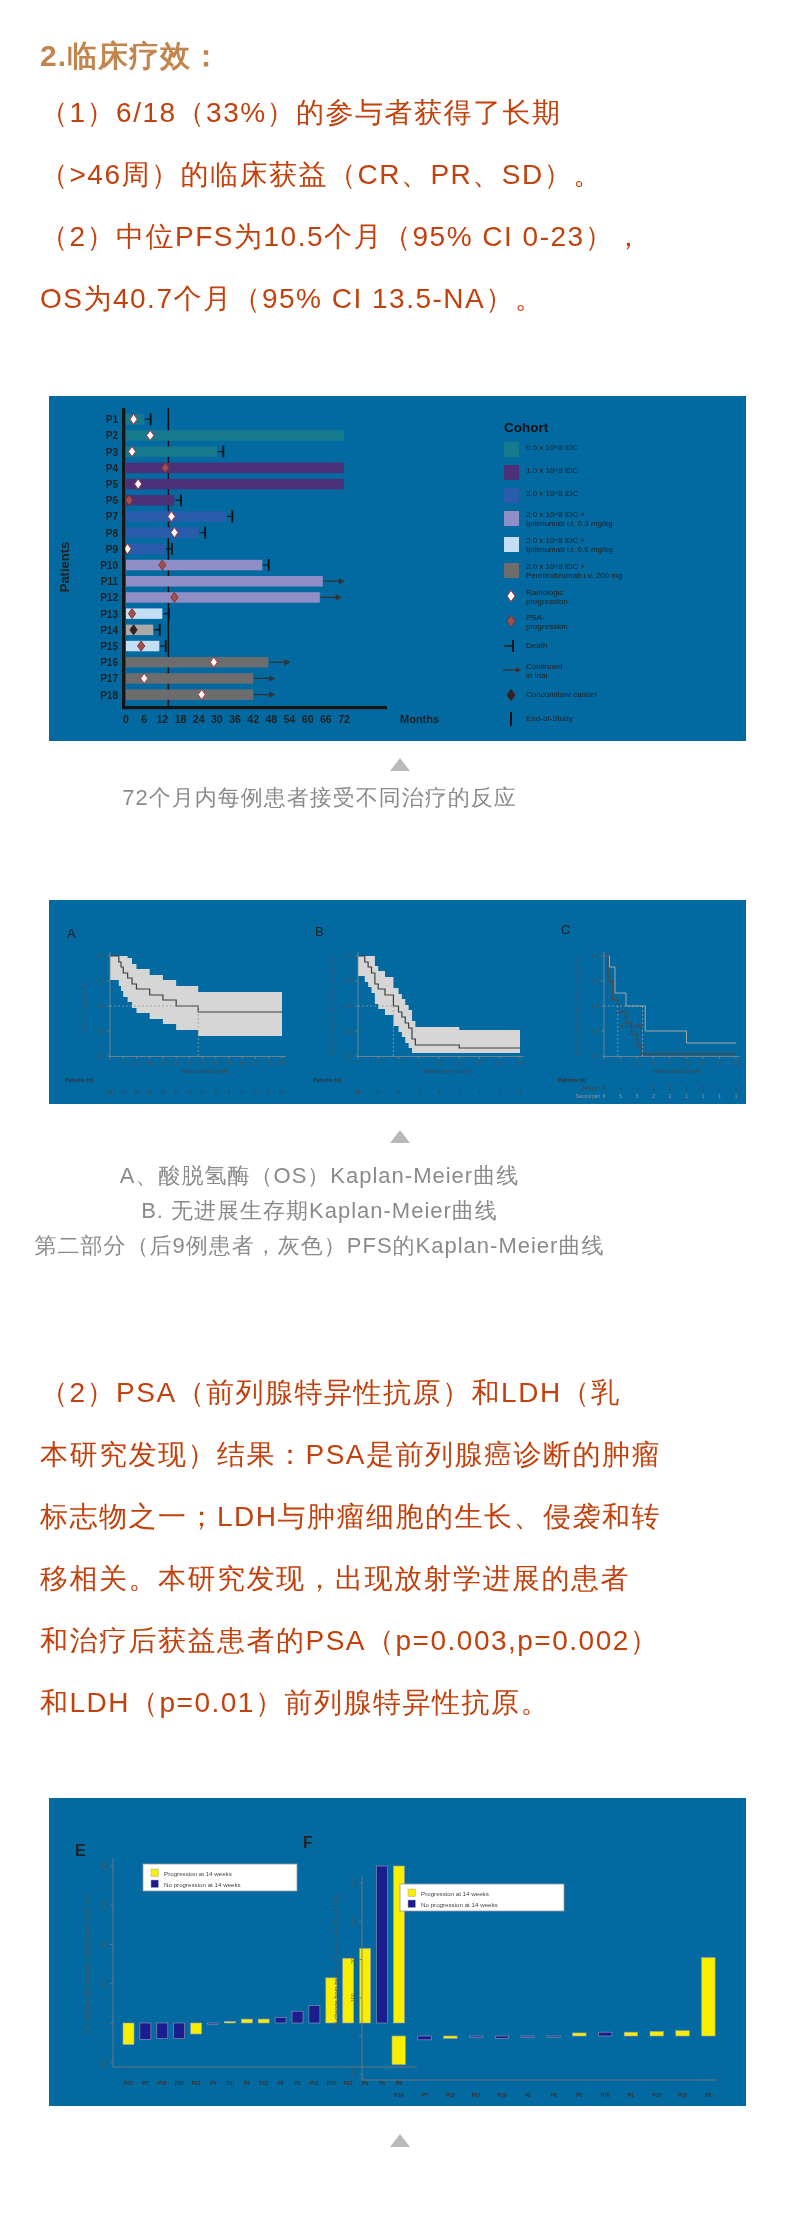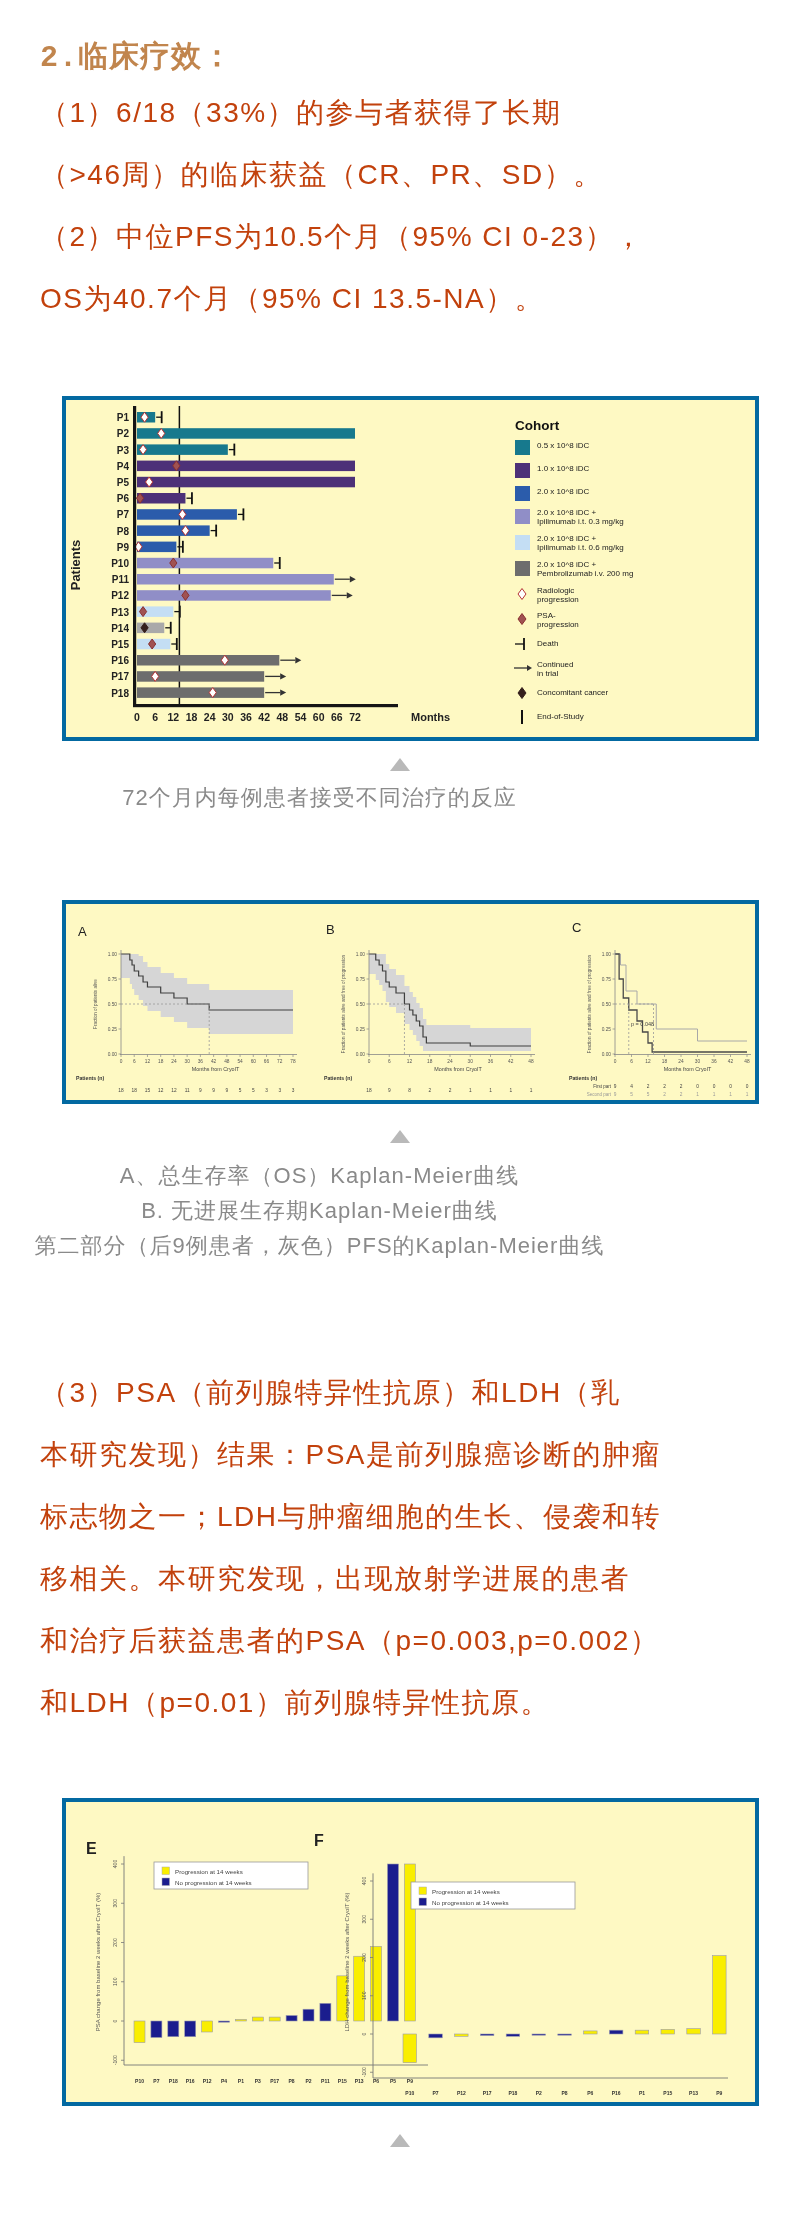--- a/index.html
+++ b/index.html
@@ -1,33 +1,33 @@
 <!DOCTYPE html>
 <html><head>
 <meta charset="utf-8">
 <style>
   html,body{margin:0;padding:0;background:#ffffff;}
   body{font-family:"Liberation Sans","DejaVu Sans",sans-serif;}
   #page{position:relative;width:800px;height:2235px;background:#fff;overflow:hidden;}
   .heading{position:absolute;left:40px;top:36px;font-size:30px;font-weight:700;letter-spacing:1px;}
   .bodytext{position:absolute;left:40px;width:730px;color:#c2410c;font-size:28px;letter-spacing:1.5px;}
   .bodytext .line{height:62px;line-height:62px;white-space:nowrap;}
-  .figure-box{position:absolute;left:62px;width:697px;border:4px solid #0369a1;background:#fef9c3;box-sizing:border-box;}
+  .figure-box{position:absolute;left:49px;width:697px;border:6px solid #0369a1;background:#0369a1;box-sizing:border-box;}
   .tri{position:absolute;left:50%;transform:translateX(-50%);width:0;height:0;
        border-left:10px solid transparent;border-right:10px solid transparent;border-bottom:13px solid #b9b9b9;}
   .caption{position:absolute;left:0;width:639px;text-align:center;color:#8a8a8a;font-size:22px;letter-spacing:1px;}
   .caption .cline{height:35px;line-height:35px;white-space:nowrap;}
   svg text{font-family:"Liberation Sans","DejaVu Sans",sans-serif;}
 </style>
 </head>
 <body>
 
 <div id="page">
 
-  <div class="heading" style="color: rgb(193, 133, 77); font-family: Liberation Mono, monospace;">2.临床疗效：</div>
+  <div class="heading" style="color: rgb(193, 133, 77);">2.临床疗效：</div>
 
   <div class="bodytext" style="top:82px;">
     <div class="line">（1）6/18（33%）的参与者获得了长期</div>
     <div class="line">（&gt;46周）的临床获益（CR、PR、SD）。</div>
     <div class="line">（2）中位PFS为10.5个月（95% CI 0-23），</div>
     <div class="line">OS为40.7个月（95% CI 13.5-NA）。</div>
   </div>
 
   <div class="figure-box" style="top:396px;height:345px;">
     <svg id="fig1-svg" viewBox="0 0 693 341" width="693" height="341">
@@ -342,27 +342,27 @@
         <text x="615" y="192" font-size="4.8" fill="#999" text-anchor="middle">2</text>
         <text x="631.5" y="192" font-size="4.8" fill="#999" text-anchor="middle">1</text>
         <text x="648" y="192" font-size="4.8" fill="#999" text-anchor="middle">1</text>
         <text x="664.5" y="192" font-size="4.8" fill="#999" text-anchor="middle">1</text>
         <text x="681" y="192" font-size="4.8" fill="#999" text-anchor="middle">1</text>
       </svg>
   </div>
 
   <div class="tri" style="top:1130px;"></div>
   <div class="caption" style="top:1158px;">
-    <div class="cline">A、总生存率（OS）Kaplan-Meier曲线</div>
+    <div class="cline">A、酸脱氢酶（OS）Kaplan-Meier曲线</div>
     <div class="cline">B. 无进展生存期Kaplan-Meier曲线</div>
     <div class="cline">第二部分（后9例患者，灰色）PFS的Kaplan-Meier曲线</div>
   </div>
 
   <div class="bodytext" style="top:1362px;">
-    <div class="line">（3）PSA（前列腺特异性抗原）和LDH（乳</div>
+    <div class="line">（2）PSA（前列腺特异性抗原）和LDH（乳</div>
     <div class="line">本研究发现）结果：PSA是前列腺癌诊断的肿瘤</div>
     <div class="line">标志物之一；LDH与肿瘤细胞的生长、侵袭和转</div>
     <div class="line">移相关。本研究发现，出现放射学进展的患者</div>
     <div class="line">和治疗后获益患者的PSA（p=0.003,p=0.002）</div>
     <div class="line">和LDH（p=0.01）前列腺特异性抗原。</div>
   </div>
 
   <div class="figure-box" style="top:1798px;height:308px;">
     <svg id="fig3-svg" viewBox="0 0 693 304" width="693" height="304">
         <text x="20" y="52" font-size="16" fill="#222" font-weight="600">E</text>

